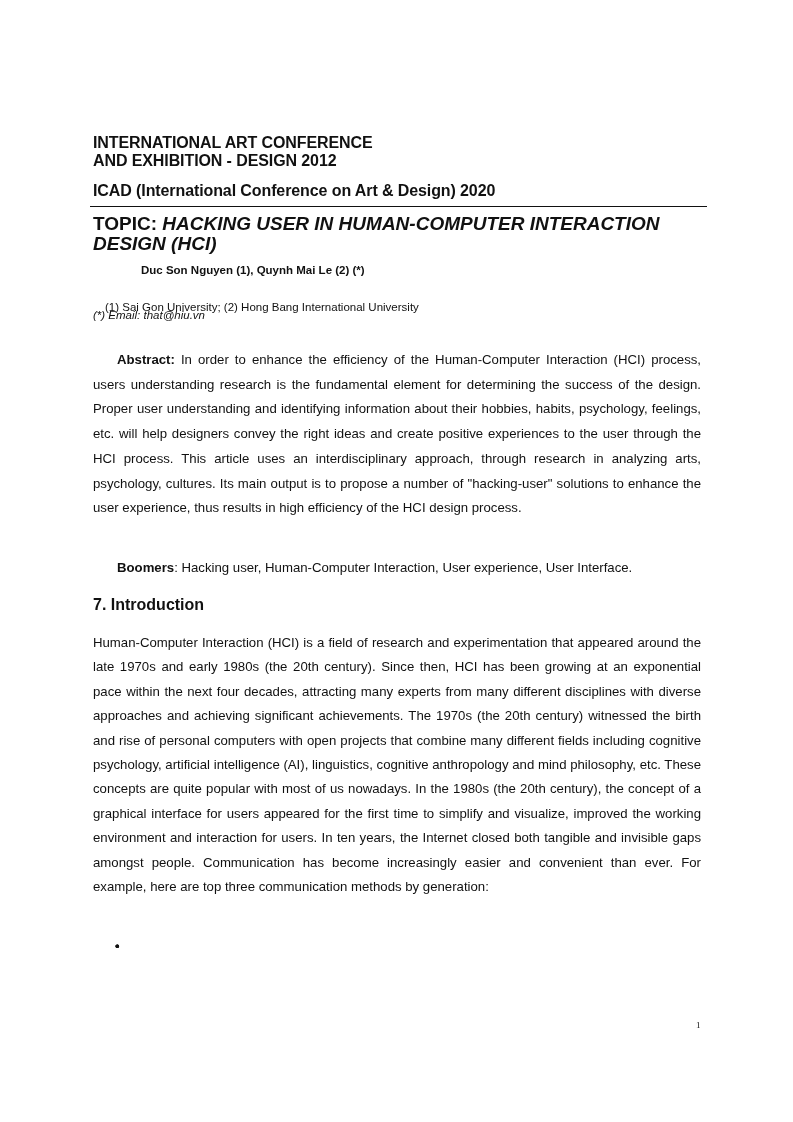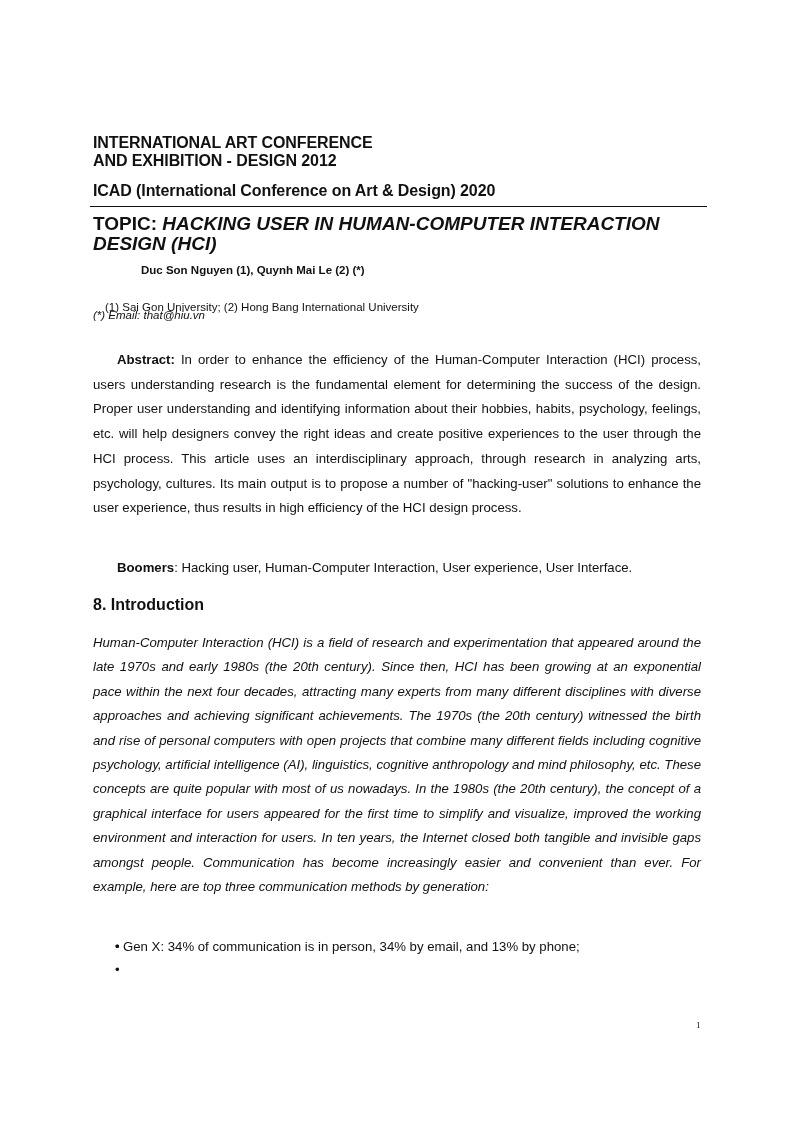--- a/index.html
+++ b/index.html
@@ -11,21 +11,21 @@
   .h3 { top: 181px; text-align: center; }
   .rule { position: absolute; left: -3px; top: 206px; width: 617px; height: 0; border-top: 1.2px solid #111; }
   .topic { position: absolute; top: 214px; left: 0; width: 608px; font-size: 19px; line-height: 20px; font-weight: bold; }
   .topic i { font-style: italic; }
   .authors { position: absolute; top: 262px; left: 0; font-size: 11.5px; font-weight: bold; line-height: 16px; margin-left: 48px; }
   .affil { position: absolute; top: 299px; left: 0; font-size: 11.5px; line-height: 16px; margin-left: 12px; }
   .email { position: absolute; top: 307px; left: 0; font-size: 11.5px; font-style: italic; line-height: 16px; }
   .abstract { position: absolute; top: 348px; left: 0; width: 608px; font-size: 13.2px; line-height: 24.7px; text-align: justify; }
   .keywords { position: absolute; top: 558px; left: 0; width: 608px; font-size: 13.2px; line-height: 20px; }
   .section { position: absolute; top: 594px; left: 0; font-size: 16px; font-weight: bold; line-height: 22px; }
-  .intro { position: absolute; top: 631px; left: 0; width: 608px; font-size: 13.2px; line-height: 24.4px; text-align: justify; font-style: italic; }
+  .intro { position: absolute; top: 631px; left: 0; width: 608px; font-size: 13.2px; line-height: 24.4px; text-align: justify; }
   .bullets { position: absolute; top: 936px; left: 22px; width: 590px; list-style: none; margin: 0; padding: 0; font-size: 13.2px; line-height: 22.6px; }
   .bullets li { position: relative; padding-left: 8px; white-space: nowrap; }
   .bullets li .dot { position: absolute; left: 0; top: 0; }
   .pnum { position: absolute; top: 1020px; left: 696px; font-family: "Liberation Serif", serif; font-size: 9px; }
   b.lbl { font-weight: bold; margin-left: 24px; }
 </style>
 </head>
 <body>
 
 <div class="page">
@@ -43,23 +43,23 @@
   <div class="email">(*) Email: that@hiu.vn</div>
 
   <div class="abstract">
     <b class="lbl">Abstract:</b><span> In order to enhance the efficiency of the Human-Computer Interaction (HCI) process, users understanding research is the fundamental element for determining the success of the design. Proper user understanding and identifying information about their hobbies, habits, psychology, feelings, etc. will help designers convey the right ideas and create positive experiences to the user through the HCI process. This article uses an interdisciplinary approach, through research in analyzing arts, psychology, cultures. Its main output is to propose a number of "hacking-user" solutions to enhance the user experience, thus results in high efficiency of the HCI design process.</span>
   </div>
 
   <div class="keywords">
     <b class="lbl">Boomers</b><span>: Hacking user, Human-Computer Interaction, User experience, User Interface.</span>
   </div>
 
-  <div class="section">8. Introduction</div>
+  <div class="section">7. Introduction</div>
   <div class="intro">Human-Computer Interaction (HCI) is a field of research and experimentation that appeared around the late 1970s and early 1980s (the 20th century). Since then, HCI has been growing at an exponential pace within the next four decades, attracting many experts from many different disciplines with diverse approaches and achieving significant achievements. The 1970s (the 20th century) witnessed the birth and rise of personal computers with open projects that combine many different fields including cognitive psychology, artificial intelligence (AI), linguistics, cognitive anthropology and mind philosophy, etc. These concepts are quite popular with most of us nowadays. In the 1980s (the 20th century), the concept of a graphical interface for users appeared for the first time to simplify and visualize, improved the working environment and interaction for users. In ten years, the Internet closed both tangible and invisible gaps amongst people. Communication has become increasingly easier and convenient than ever. For example, here are top three communication methods by generation:</div>
 
   <ul class="bullets">
     <li><span class="dot">•</span></li>
-    <li><span class="dot">•</span><span>Gen X: 34% of communication is in person, 34% by email, and 13% by phone;</span></li>
+    <li><span class="dot">•</span></li>
     <li><span class="dot">•</span></li>
   </ul>
 </div>
 
 <div class="pnum">1</div>
 
 </body></html>

